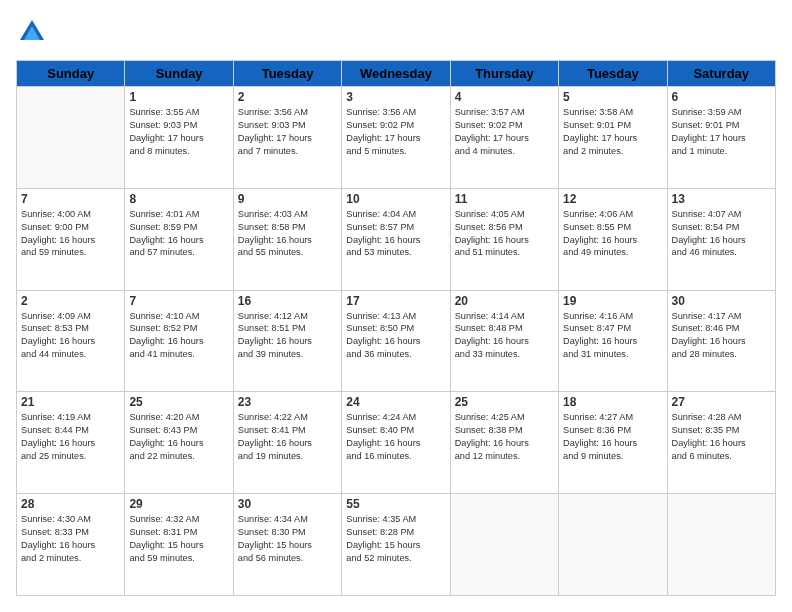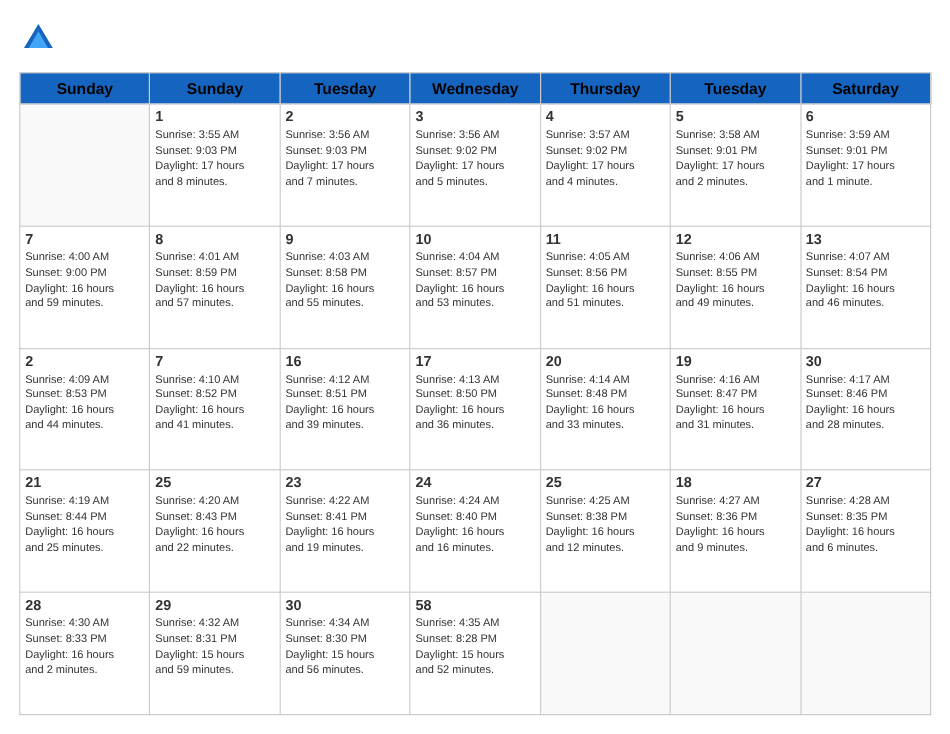--- a/index.html
+++ b/index.html
@@ -254,21 +254,21 @@
           </td>
           <td>
             <span class="day-number">29</span>
             <div class="cell-text">Sunrise: 4:32 AM<br>Sunset: 8:31 PM<br>Daylight: 15 hours<br>and 59 minutes.</div>
           </td>
           <td>
             <span class="day-number">30</span>
             <div class="cell-text">Sunrise: 4:34 AM<br>Sunset: 8:30 PM<br>Daylight: 15 hours<br>and 56 minutes.</div>
           </td>
           <td>
-            <span class="day-number">58</span>
+            <span class="day-number">55</span>
             <div class="cell-text">Sunrise: 4:35 AM<br>Sunset: 8:28 PM<br>Daylight: 15 hours<br>and 52 minutes.</div>
           </td>
           <td class="empty"></td>
           <td class="empty"></td>
           <td class="empty"></td>
         </tr>
       </tbody>
   </table>
 </div>
 

